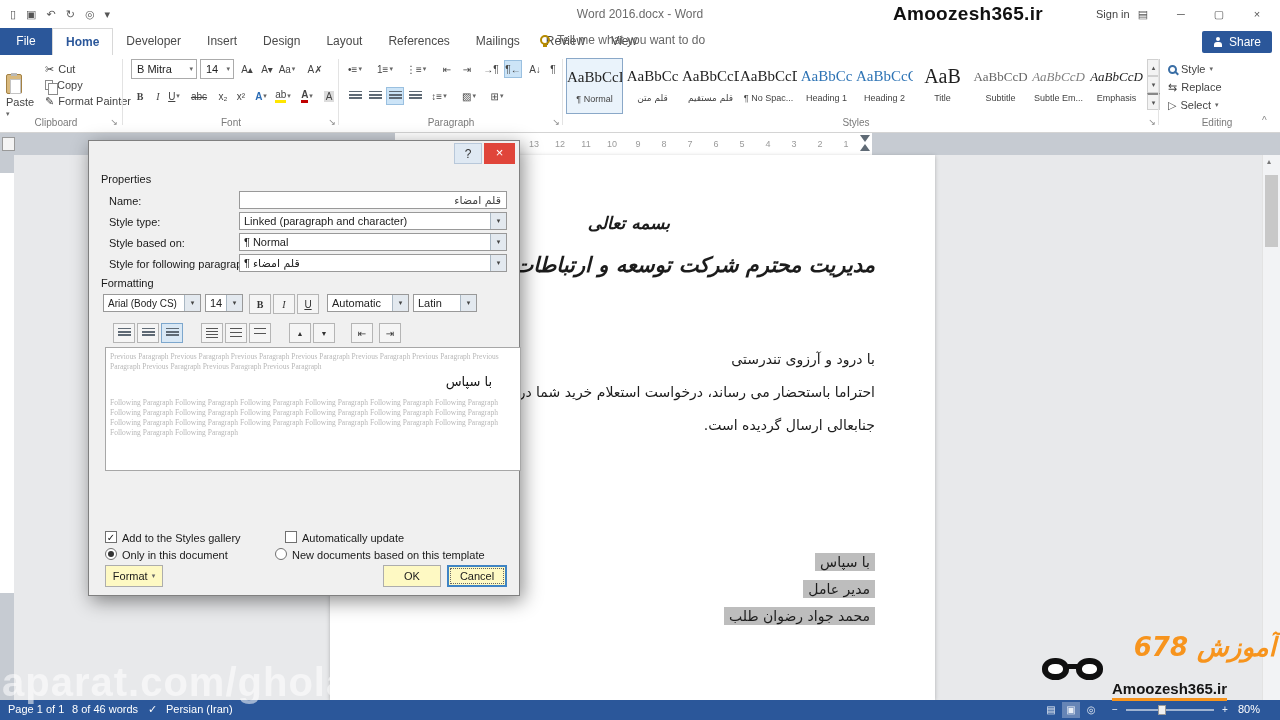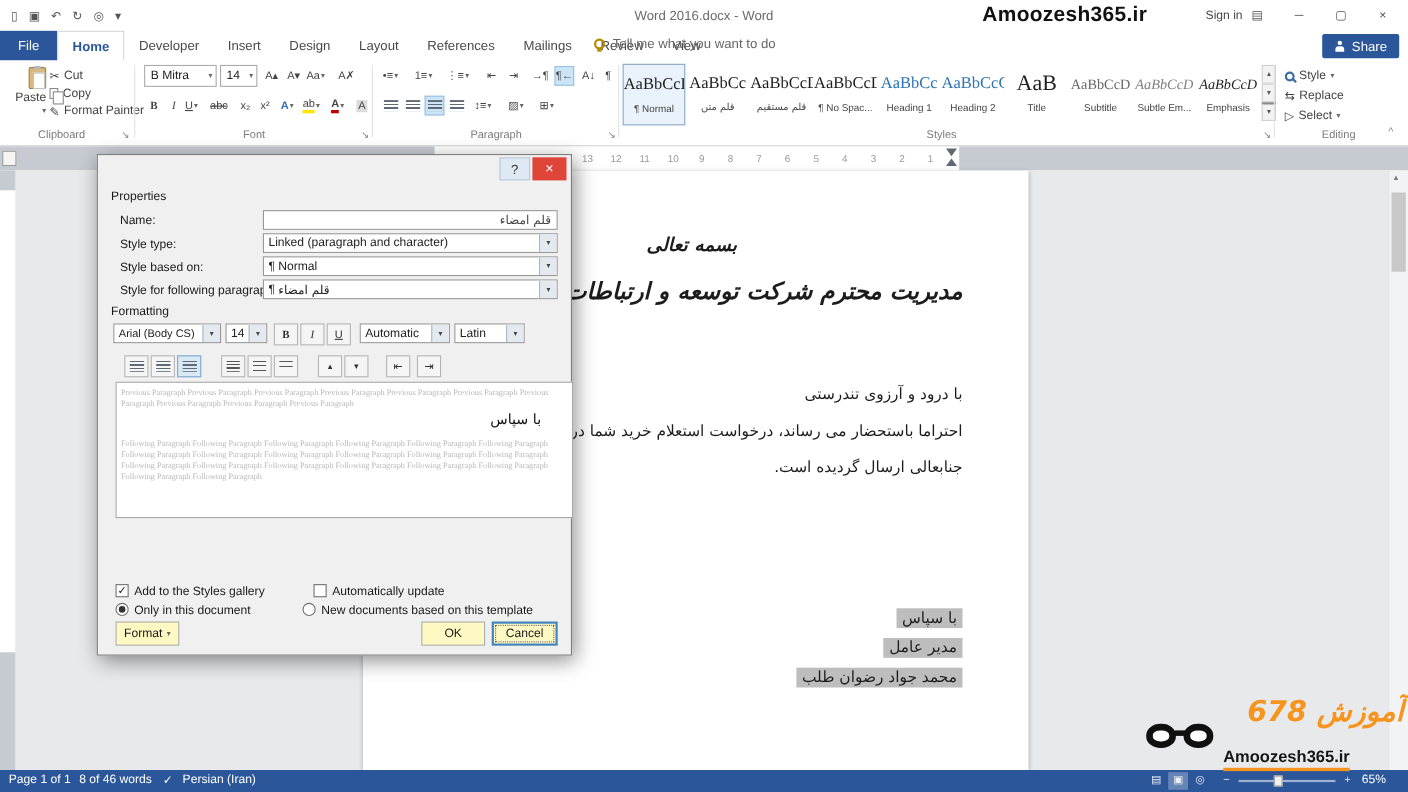--- a/index.html
+++ b/index.html
@@ -168,21 +168,21 @@
       <span>Tell me what you want to do</span>
     </div>
     <div id="share">
       <span class="person"></span>
       <span>Share</span>
     </div>
   </div>
 
   <div id="ribbon" class="abs">
 
-    <div class="abs" style="left:6px;top:0;width:36px;height:56px;display:flex;flex-direction:column;align-items:flex-end;justify-content:center;gap:2px">
+    <div class="abs" style="left:6px;top:13px;width:36px;height:56px;display:flex;flex-direction:column;align-items:flex-start;justify-content:center;gap:2px">
       <span class="pasteic"></span>
       <span style="font-size:11px">Paste</span>
       <span class="caret">▾</span>
     </div>
     <div class="btn-sm" style="left:45px;top:6px">
       <span>✂</span>
       <span>Cut</span>
     </div>
     <div class="btn-sm" style="left:45px;top:22px">
       <span class="copyic"></span>
@@ -538,23 +538,24 @@
     <span class="sitem" style="left:72px">8 of 46 words</span>
     <span class="sitem" style="left:148px">✓</span>
     <span class="sitem" style="left:166px">Persian (Iran)</span>
     <span class="vbtn" style="left:1042px">▤</span>
     <span class="vbtn on" style="left:1062px">▣</span>
     <span class="vbtn" style="left:1082px">◎</span>
     <span class="vbtn" style="left:1106px">−</span>
     <div id="ztrack"></div>
     <div id="zthumb"></div>
     <span class="vbtn" style="left:1216px">+</span>
-    <span class="sitem" style="left:1238px">65%</span>
-  </div>
-
+    <span class="sitem" style="left:1238px">80%</span>
+  </div>
+
+  <div id="aparat" class="abs">aparat.com/gholamnat</div>
   <div id="logo" class="abs">
     <span class="lens" style="left:10px;top:22px"></span>
     <span class="lens" style="left:44px;top:22px"></span>
     <span class="bridge" style="left:36px;top:28px"></span>
     <span id="logo-fa" class="fa">آموزش 678</span>
     <span id="logo-en">Amoozesh365.ir</span>
   </div>
 
 </div>
 

